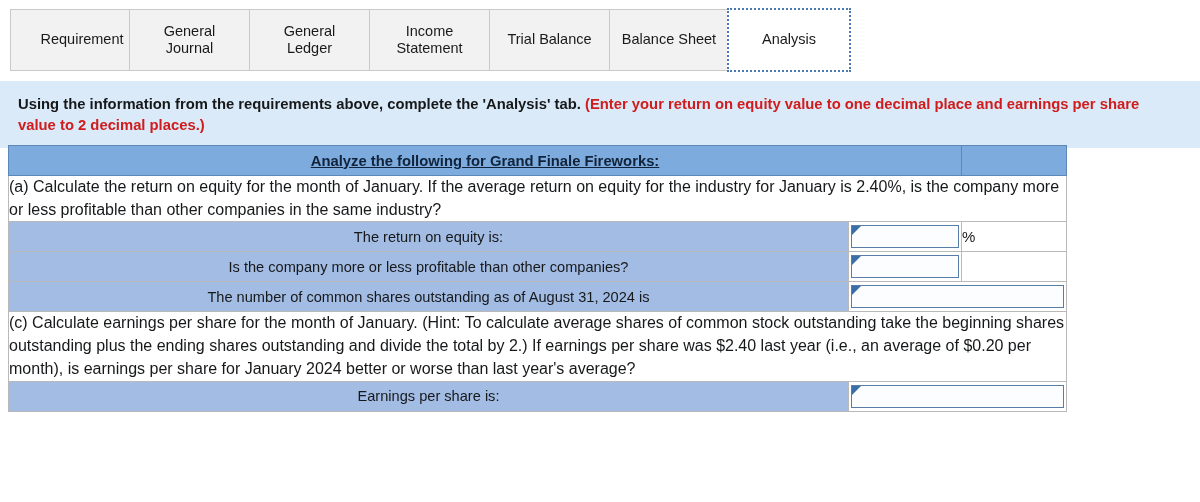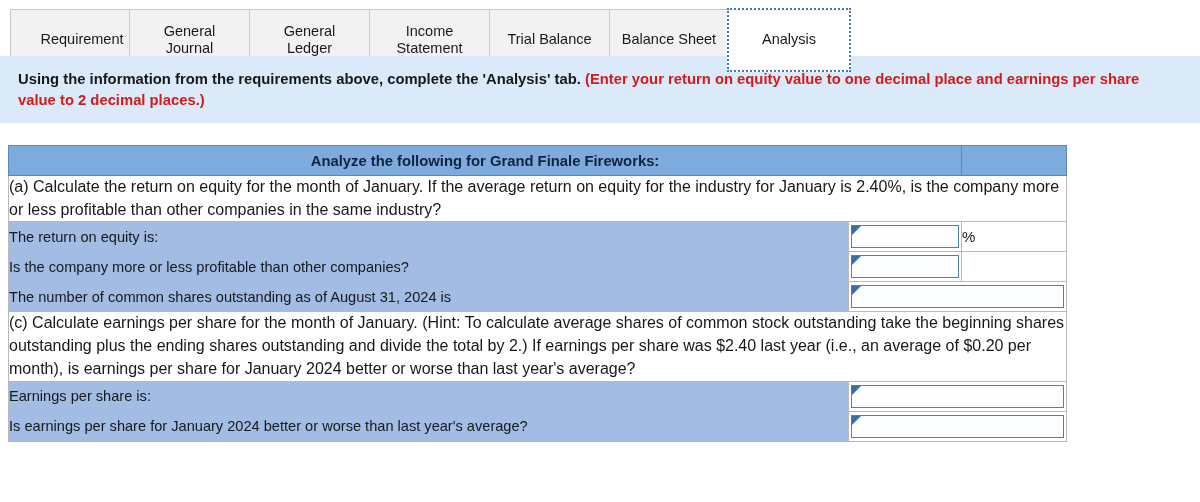--- a/index.html
+++ b/index.html
@@ -63,21 +63,21 @@
   .tab-t3 { width: 120px; }
   .tab-t4 { width: 120px; }
   .tab-t5 { width: 120px; }
   .tab-t6 { width: 119px; }
   .tab-t7 { width: 124px; height: 64px; margin-top: -1px; }
 
   
   .banner {
     position: absolute;
     left: 0;
-    top: 56px;
+    top: 81px;
     width: 1200px;
     height: 67px;
     background: #daeaf8;
     box-sizing: border-box;
     padding-left: 10px;
   }
   .banner-text {
     position: absolute;
     left: 18px;
     top: 13px;
@@ -113,33 +113,35 @@
   .hdr td {
     background: #7dabdd;
     border: 1px solid #5d88b5;
     height: 29px;
   }
   .hdr-title {
     text-align: center;
     font-weight: bold;
     font-size: 14.8px;
     color: #11233a;
+    text-decoration: underline;
   }
 
   .qtext {
     padding: 7px 7px 8px 7px;
     line-height: 1.42;
     font-size: 16px;
   }
 
   .lbl {
     background: #a3bce4 !important;
     padding: 6px 7px 7px 7px;
     height: 17px;
     font-size: 14.6px;
+    text-align: center;
   }
 
   .incell {
     padding: 0;
     position: relative;
     height: 29px;
   }
   .inwrap {
     position: relative;
     margin: 3px 2px 3px 2px;
@@ -260,25 +262,16 @@
       <tr>
         <td class="lbl">Earnings per share is:</td>
         <td class="incell wide" colspan="2">
           <div class="inwrap">
             <span class="flag"></span>
             <input type="text" value="" style="">
           </div>
         </td>
       </tr>
 
-      <tr>
-        <td class="lbl">Is earnings per share for January 2024 better or worse than last year's average?</td>
-        <td class="incell wide" colspan="2">
-          <div class="inwrap">
-            <span class="flag"></span>
-            <input type="text" value="" style="">
-          </div>
-        </td>
-      </tr>
     </tbody>
   </table>
 
 </div>
 
 </body></html>

